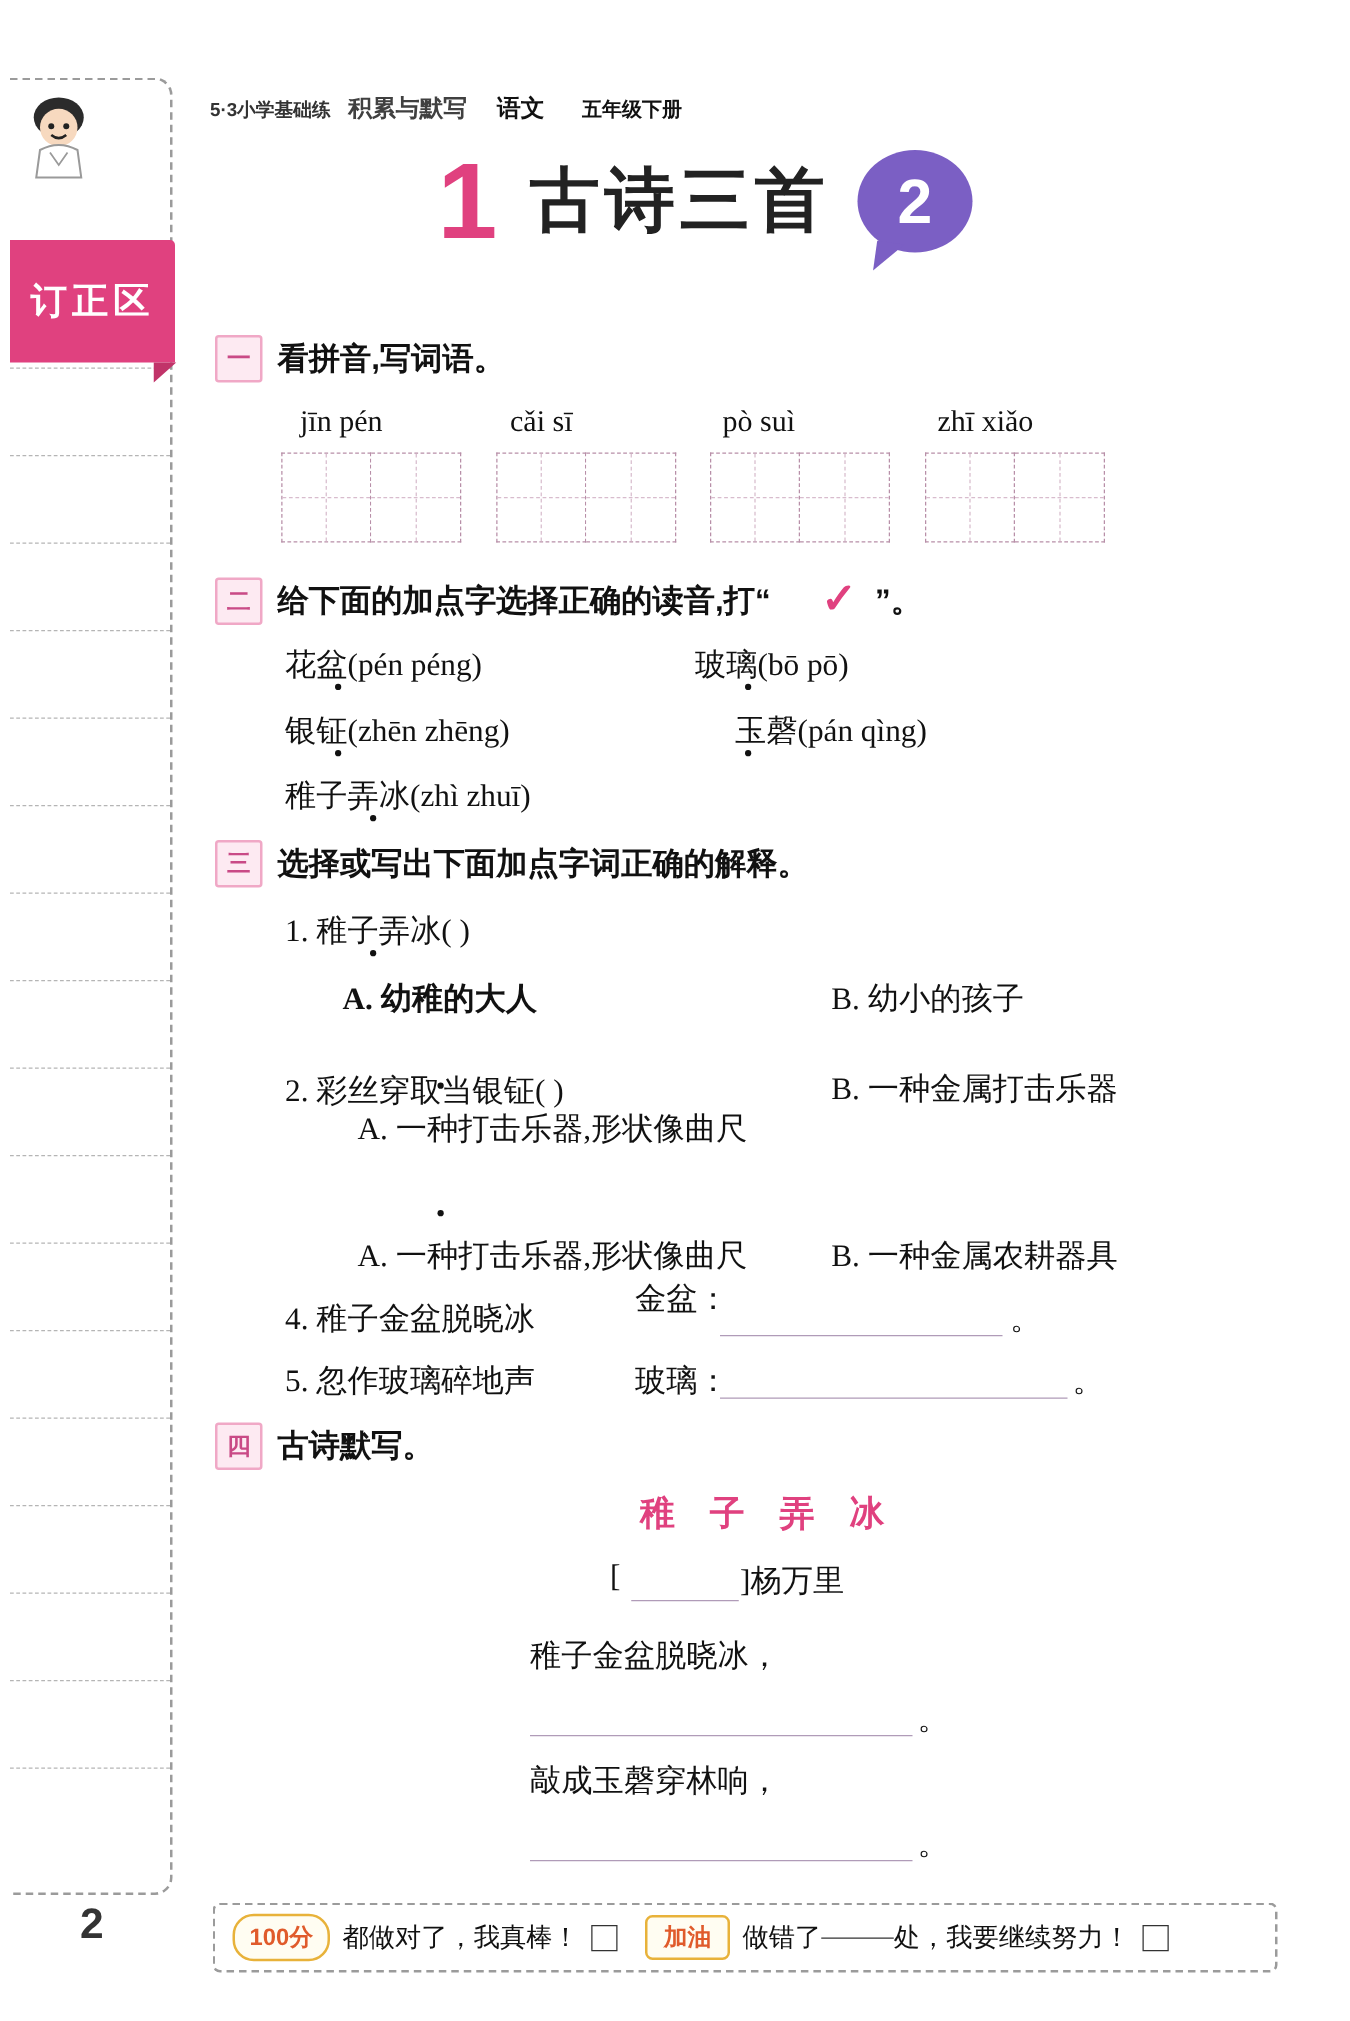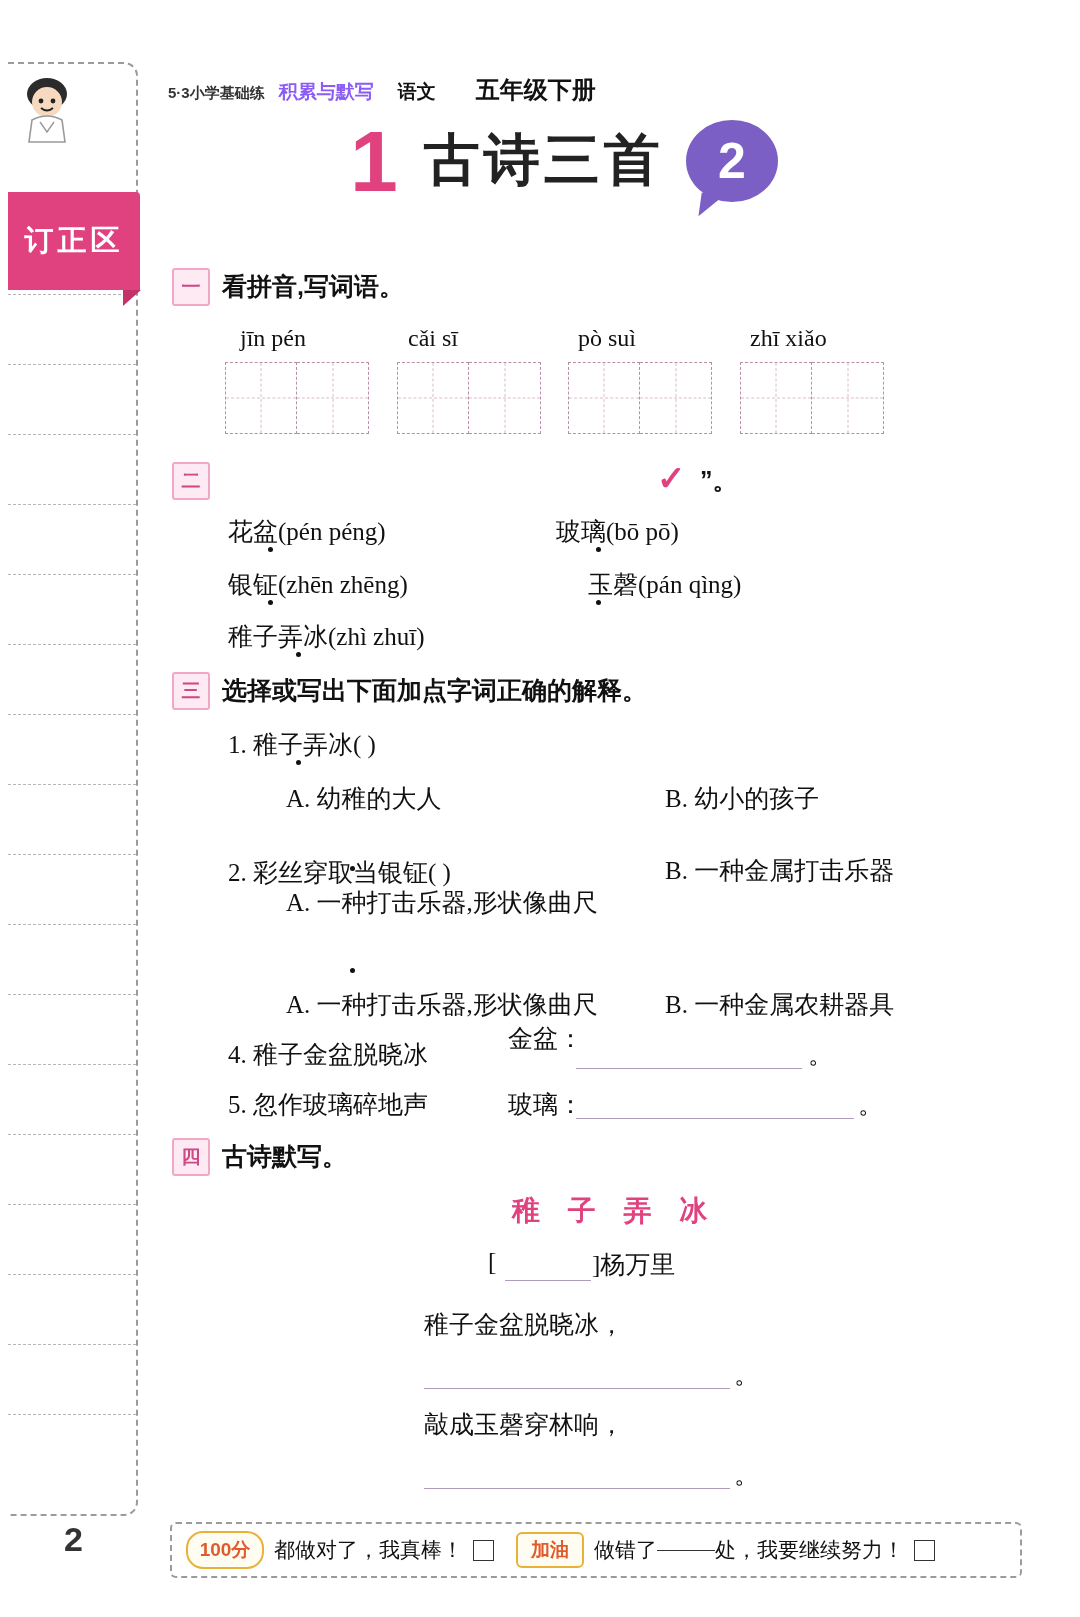--- a/index.html
+++ b/index.html
@@ -37,23 +37,23 @@
   }
   .mascot { position:absolute; left:10px; top:72px; width:74px; height:74px; }
 
   
   .hdr {
     position:absolute; left:168px; top:74px; width:640px;
     display:flex; align-items:baseline; gap:14px;
     font-family:"Liberation Sans", sans-serif;
   }
   .hdr .brand { font-size:15px; color:#333; font-weight:bold; letter-spacing:0px;}
-  .hdr .sec   { font-size:19px; color:#8b5cf6; font-weight:bold; }
+  .hdr .sec   { font-size:19px; color:#404040; font-weight:bold; }
   .hdr .subj  { font-size:19px; color:#111; font-weight:bold; margin-left:10px;}
-  .hdr .grade { font-size:24px; color:#111; font-weight:bold; margin-left:26px;}
+  .hdr .grade { font-size:16px; color:#111; font-weight:bold; margin-left:16px;}
 
   
   .title-row { position:absolute; left:350px; top:118px; display:flex; align-items:center; }
   .title-num {
     font-family:"Liberation Sans", sans-serif;
     font-size:86px; font-weight:bold; color:#e0417f; line-height:86px;
     margin-right:26px;
   }
   .title-text {
     font-family:"Liberation Sans", sans-serif;
@@ -236,20 +236,21 @@
     <div class="cell"></div>
   </div>
   <div class="tzg" style="left:740px; top:362px;">
     <div class="cell"></div>
     <div class="cell"></div>
   </div>
 
   <div class="qnum" style="left:172px; top:462px;">
     <span>二</span>
   </div>
+  <div class="qtitle" style="left:222px; top:464px;">给下面的加点字选择正确的读音,打“</div>
   <span class="check-mark" style="left:657px; top:458px;">✓</span>
   <div class="qtitle" style="left:700px; top:464px;">”。</div>
 
   <div class="body-text" style="left:228px; top:515px;">花盆(pén    péng)</div>
   <div class="dot" style="left:268px; top:547px;"></div>
   <div class="body-text" style="left:556px; top:515px;">玻璃(bō    pō)</div>
   <div class="dot" style="left:596px; top:547px;"></div>
 
   <div class="body-text" style="left:228px; top:568px;">银钲(zhēn    zhēng)</div>
   <div class="dot" style="left:268px; top:600px;"></div>
@@ -259,21 +260,21 @@
   <div class="body-text" style="left:228px; top:620px;">稚子弄冰(zhì    zhuī)</div>
   <div class="dot" style="left:296px; top:652px;"></div>
 
   <div class="qnum" style="left:172px; top:672px;">
     <span>三</span>
   </div>
   <div class="qtitle" style="left:222px; top:674px;">选择或写出下面加点字词正确的解释。</div>
 
   <div class="body-text" style="left:228px; top:728px;">1. 稚子弄冰(        )</div>
   <div class="dot" style="left:296px; top:760px;"></div>
-  <div class="body-text" style="left:286px; top:782px;">A. 幼稚的大人</div>
+  <div class="body-text" style="left:274px; top:782px;font-weight:bold;">A. 幼稚的大人</div>
   <div class="body-text" style="left:665px; top:782px;">B. 幼小的孩子</div>
 
   <div class="body-text" style="left:228px; top:834px;margin-top:22px;">2. 彩丝穿取当银钲(        )</div>
   <div class="dot" style="left:350px; top:866px;"></div>
   <div class="body-text" style="left:286px; top:886px;">A. 一种打击乐器,形状像曲尺</div>
   <div class="body-text" style="left:665px; top:854px;">B. 一种金属打击乐器</div>
 
   <div class="dot" style="left:350px; top:968px;"></div>
   <div class="body-text" style="left:286px; top:988px;">A. 一种打击乐器,形状像曲尺</div>
   <div class="body-text" style="left:665px; top:988px;">B. 一种金属农耕器具</div>

